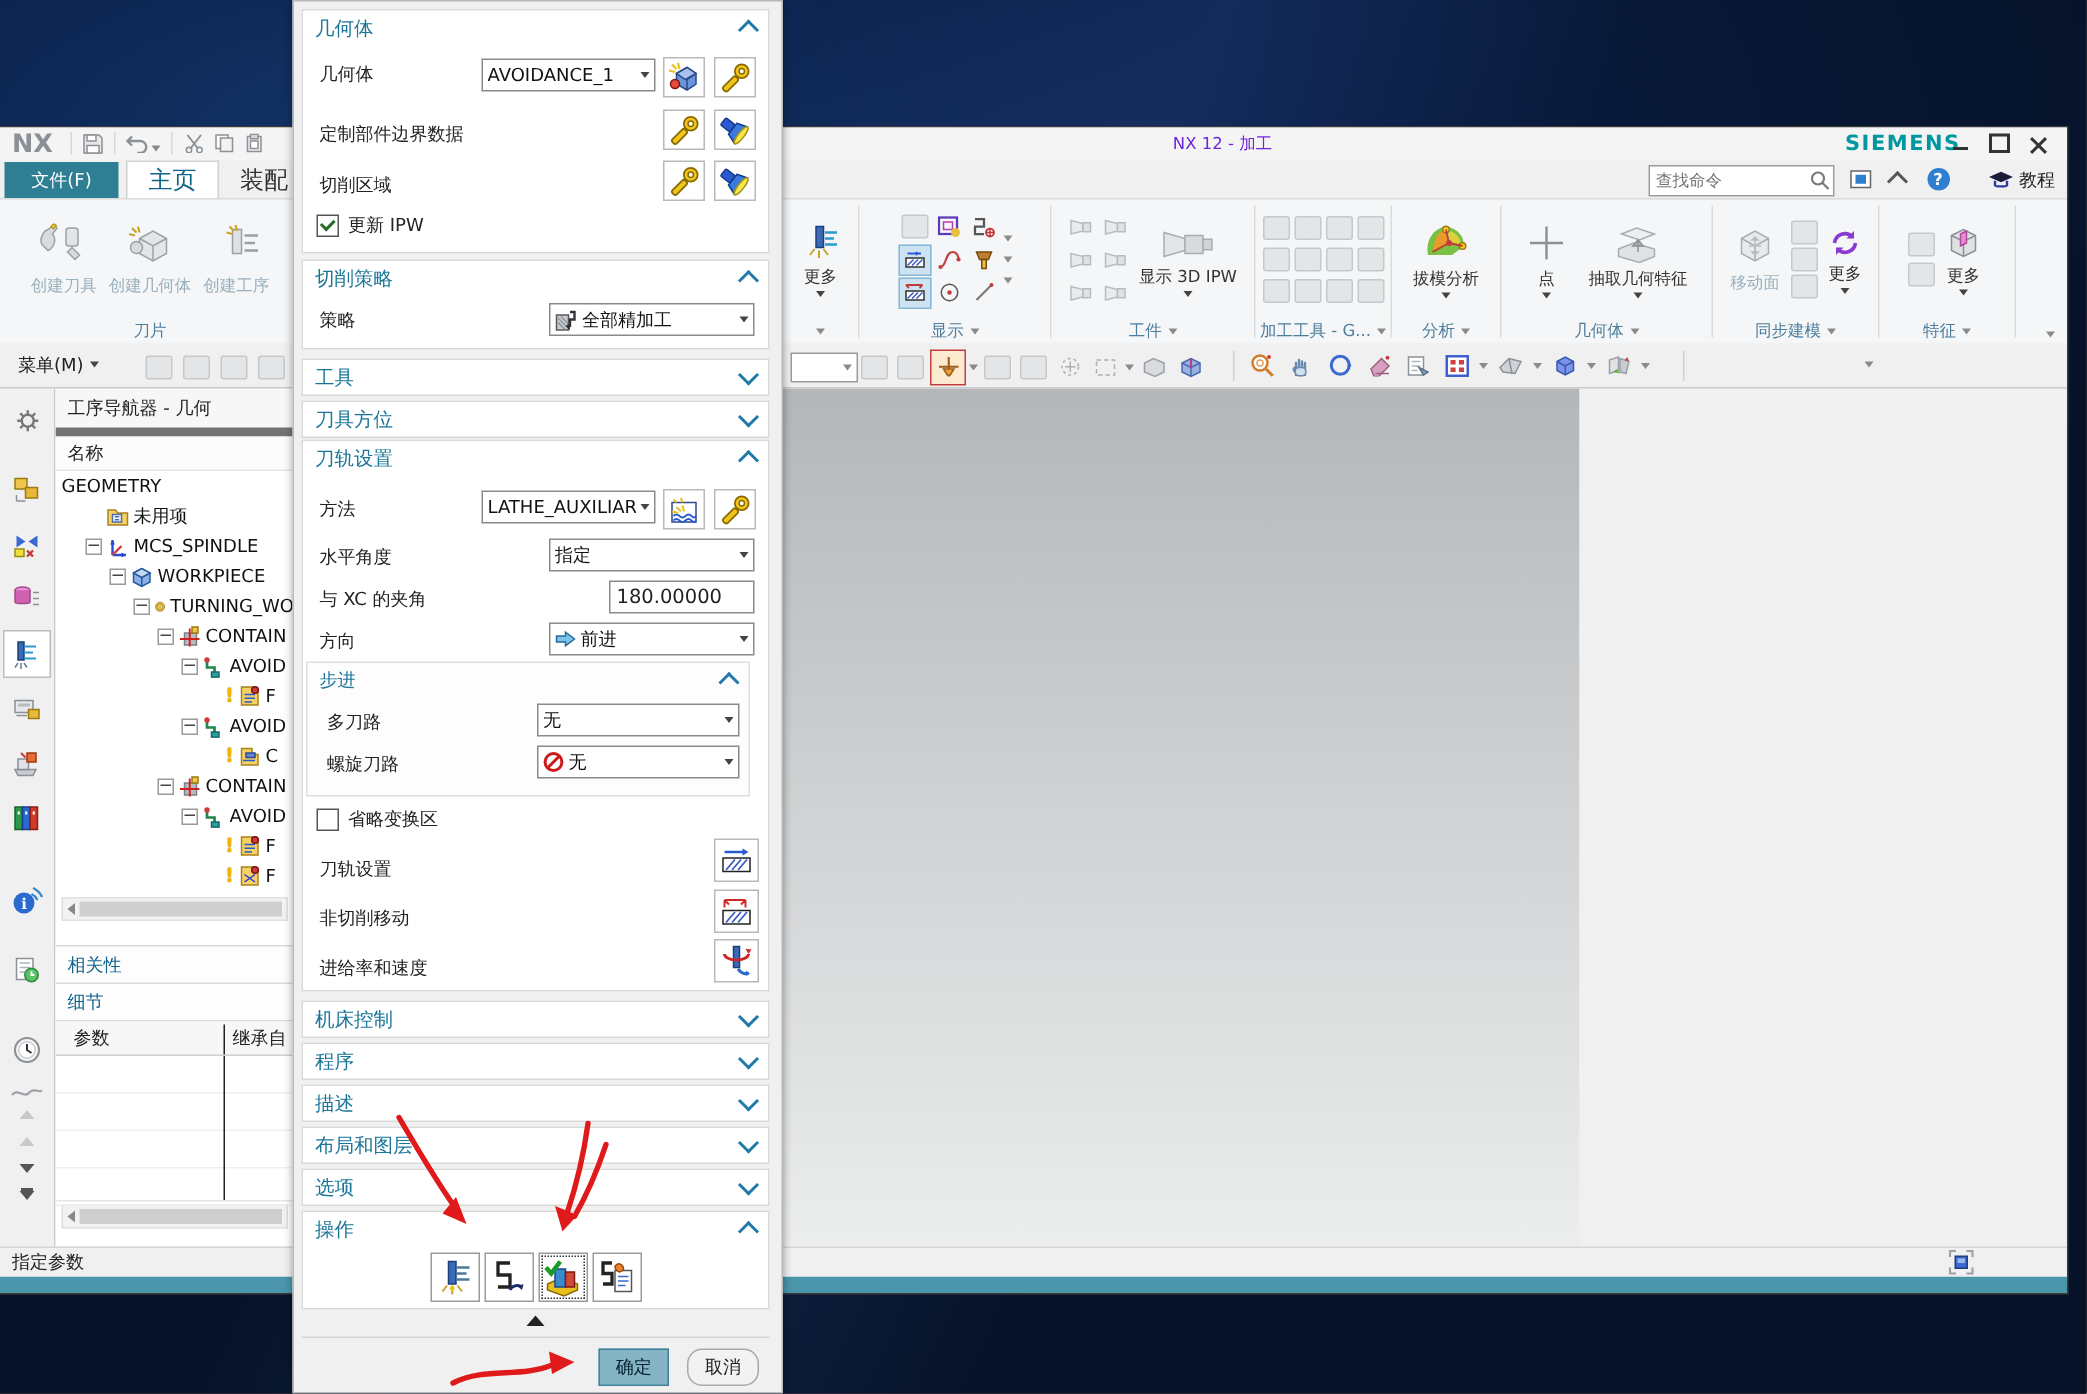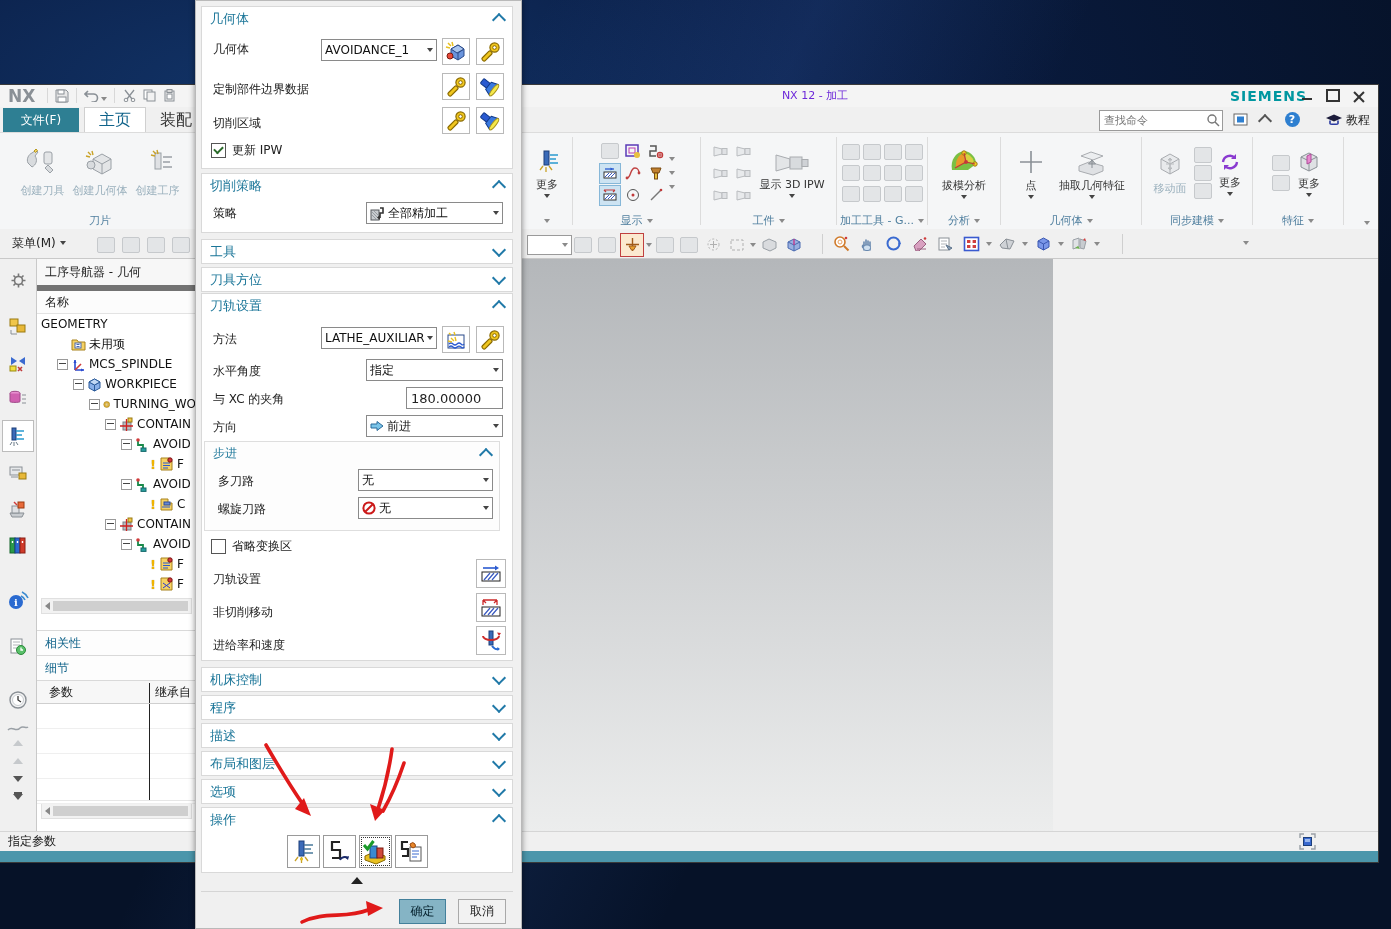--- a/index.html
+++ b/index.html
@@ -1282,21 +1282,21 @@
       </div>
     </div>
 
     <div class="abs" style="left:5px;top:876px;width:312px;display:flex;justify-content:center;">
         <span class="collapse-up"></span>
       </div>
     <div class="abs" style="left:5px;top:890px;width:312px;border-top:1px solid #d5d5d5;"></div>
     <div class="abs btn-ok" style="left:203px;top:898px;">
         <span>确定</span>
       </div>
-    <div class="abs btn-cancel" style="left:262px;top:898px;">
+    <div class="abs btn-cancel" style="left:262px;top:898px;border-radius:10px;">
         <span>取消</span>
       </div>
 
     <svg class="abs" style="left:0;top:0;width:327px;height:929px;pointer-events:none;" viewBox="0 0 327 929">
       <g stroke="#e01a1a" stroke-width="3.6" fill="none" stroke-linecap="round">
         <path d="M70 744 C84 768 95 786 106 802"></path>
         <path d="M196 748 C193 770 188 790 182 808"></path>
         <path d="M208 762 C202 780 195 796 187 810"></path>
         <path d="M106 921 C128 910 150 918 172 909"></path>
       </g>

